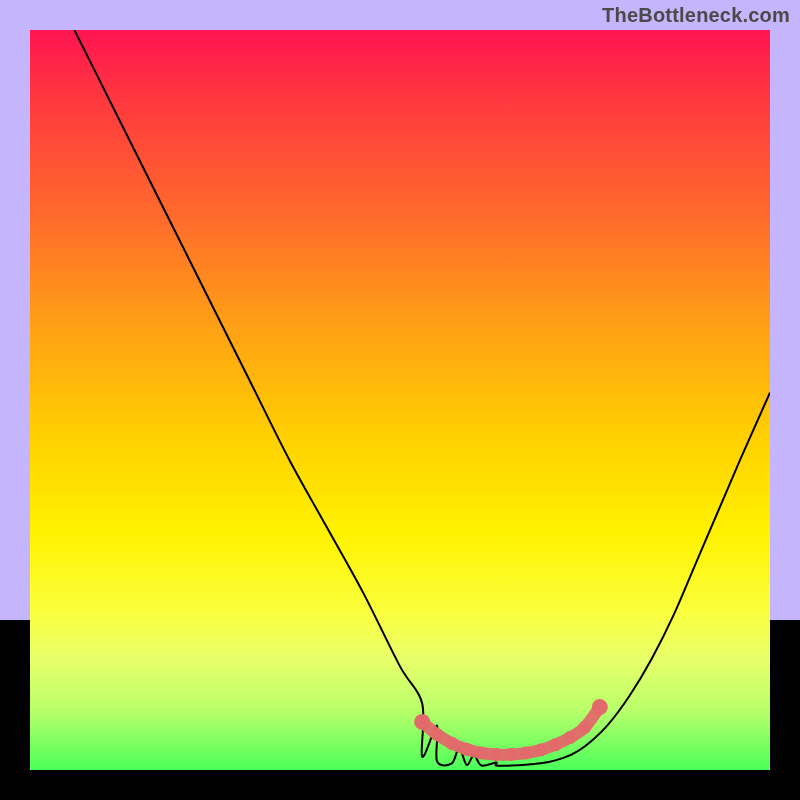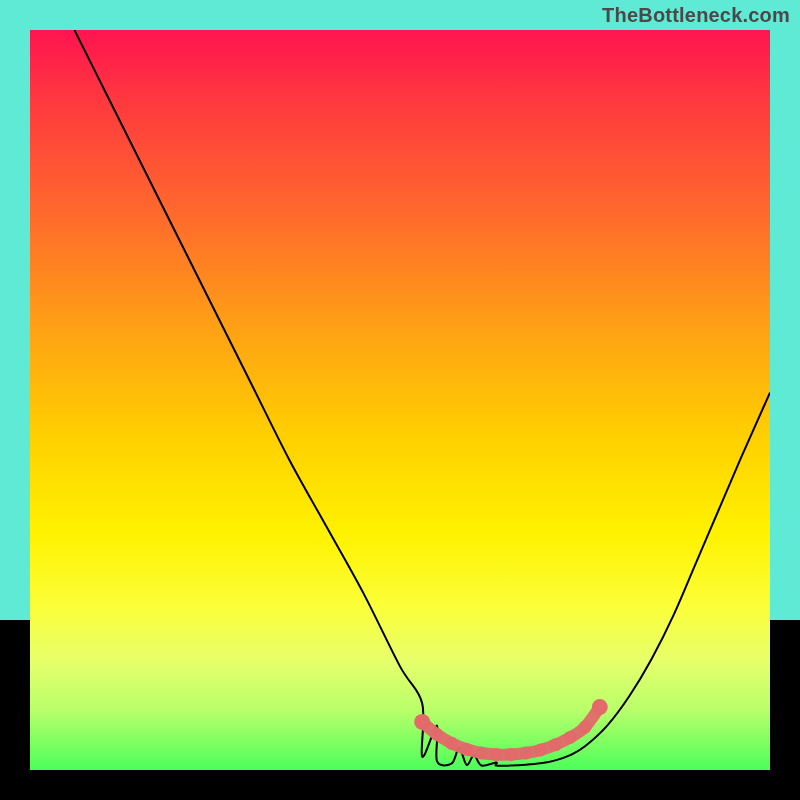--- a/index.html
+++ b/index.html
@@ -8,21 +8,21 @@
     width: 800px;
     height: 800px;
     background: #000;
     overflow: hidden;
     font-family: Arial, Helvetica, sans-serif;
   }
   .frame {
     position: relative;
     width: 800px;
     height: 620px;
-    background: #5eead4;
+    background: #c4b5fd;
   }
   .watermark {
     position: absolute;
     top: 4px;
     right: 10px;
     color: #4a4a4a;
     font-size: 20px;
     font-weight: 600;
     letter-spacing: 0.2px;
     z-index: 10;

